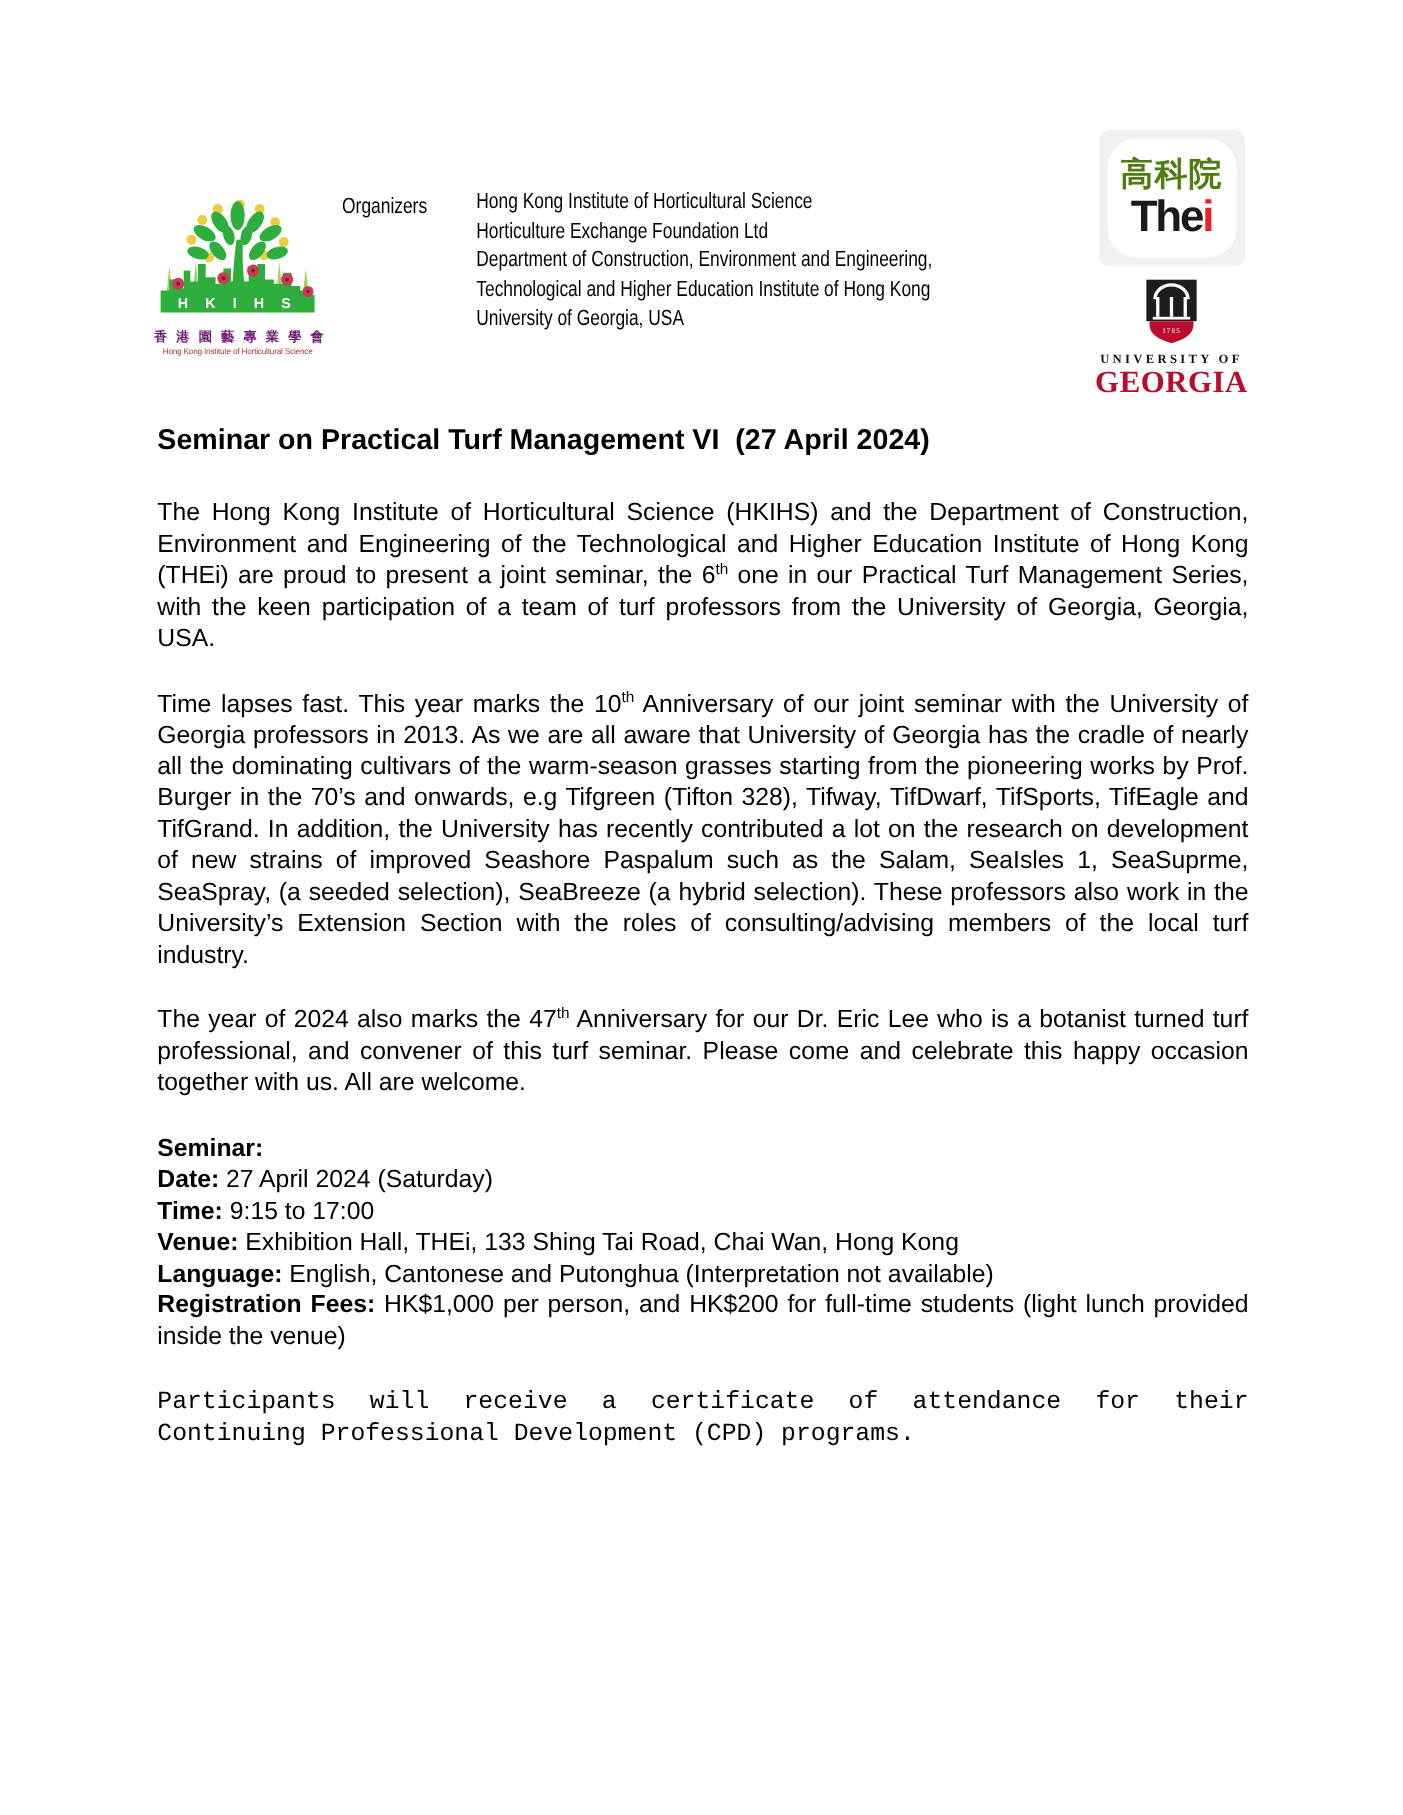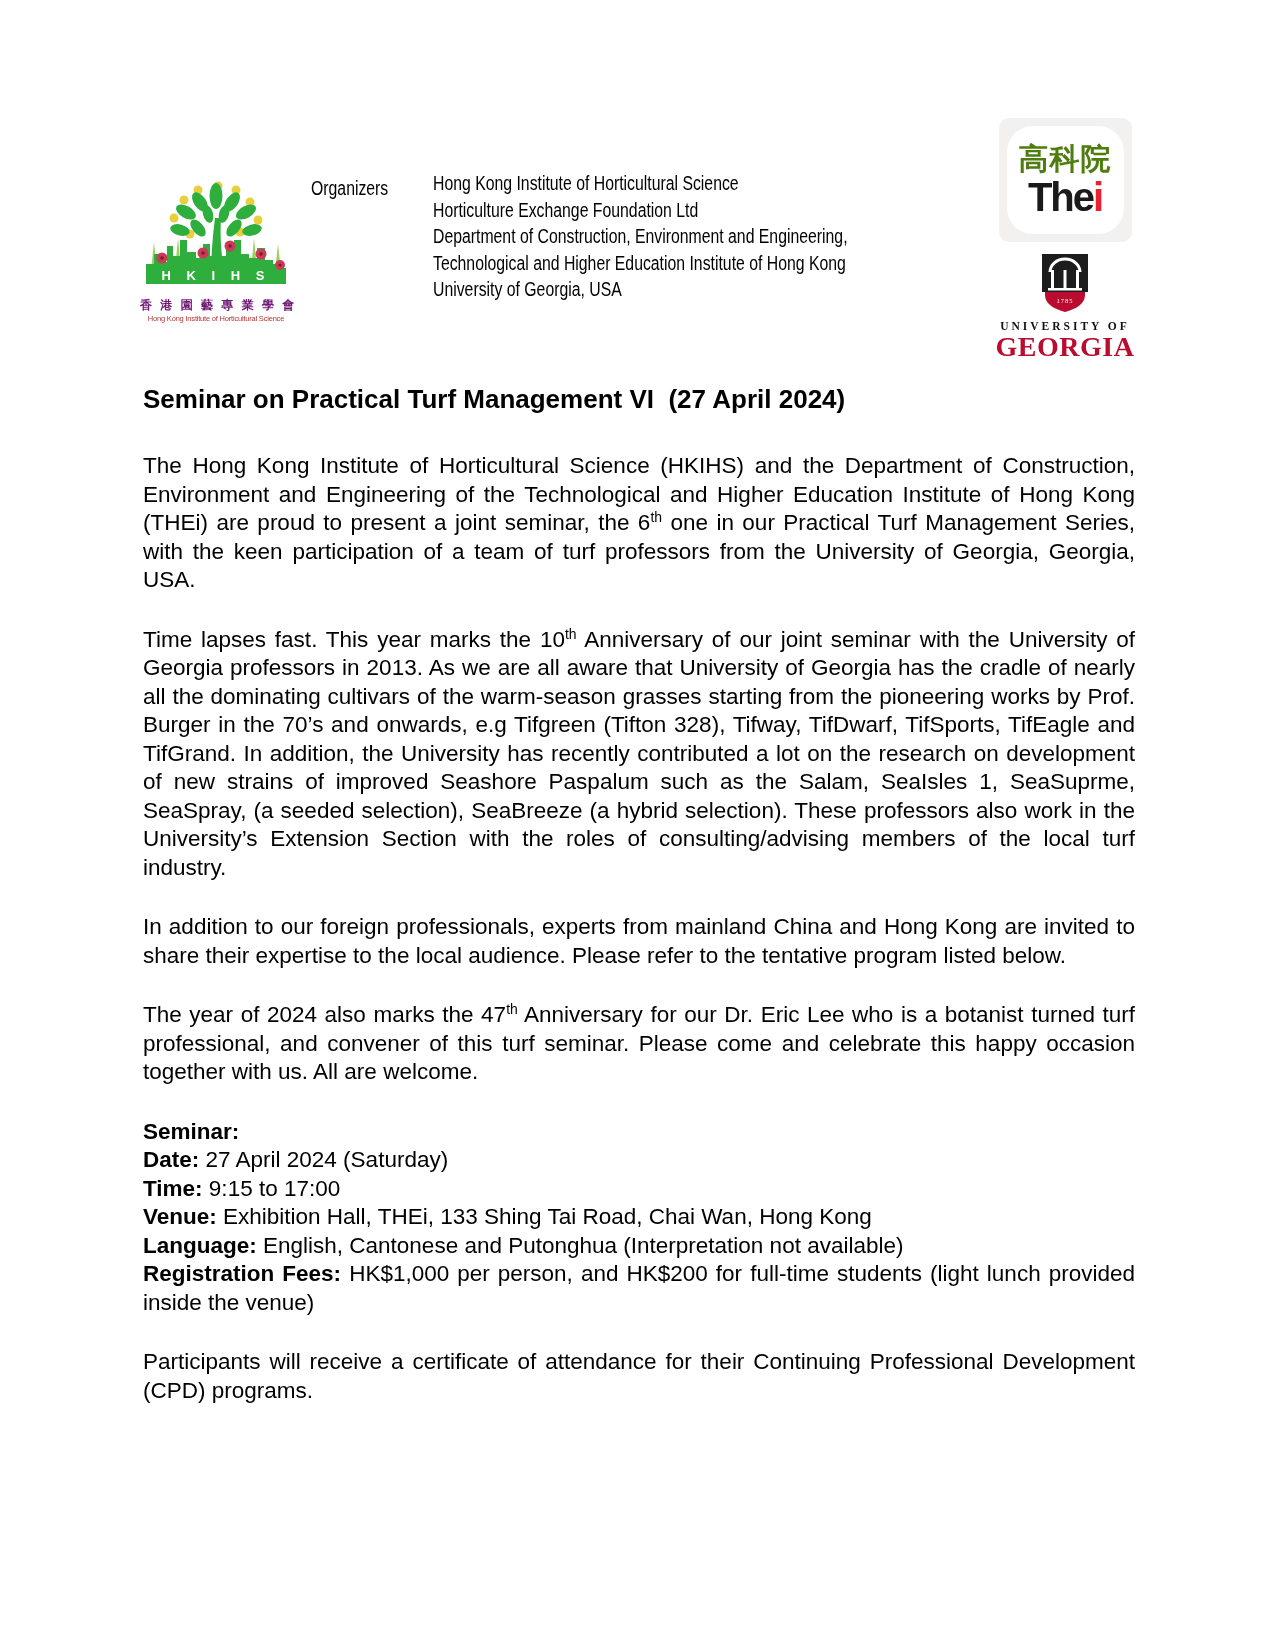--- a/index.html
+++ b/index.html
@@ -43,21 +43,21 @@
   .doc-title {
     font-size:26px; font-weight:bold; line-height:30px;
     margin:0 0 38px 0; white-space:pre-wrap;
   }
   .para { font-size:22.5px; line-height:28.5px; text-align:justify; margin:0 0 31px 0; }
   .para sup { font-size:0.62em; line-height:0; }
   .details { font-size:22.5px; line-height:28.5px; margin:8px 0 31px 0; }
   .details .row b { font-weight:bold; }
   .details .u { }
   .details .row-justify { text-align:justify; }
-  .para:last-child { margin-bottom:0; }
+  .para:last-child { margin-bottom:0;font-family:Liberation Mono, monospace; }
 </style>
 </head>
 <body>
 
 <div class="page">
 
   <div class="hkihs-logo">
     <svg width="152" height="112" viewBox="0 0 152 112">
 
       <g fill="#e9cf3e">
@@ -159,21 +159,20 @@
     </div>
   </div>
 
   <div class="content">
     <h1 class="doc-title">Seminar on Practical Turf Management VI  (27 April 2024)</h1>
 
     <p class="para"><span>The Hong Kong Institute of Horticultural Science (HKIHS) and the Department of Construction, Environment and Engineering of the Technological and Higher Education Institute of Hong Kong (THEi) are proud to present a joint seminar, the 6</span><sup>th</sup><span> one in our Practical Turf Management Series, with the keen participation of a team of turf professors from the University of Georgia, Georgia, USA.</span></p>
 
     <p class="para"><span>Time lapses fast. This year marks the 10</span><sup>th</sup><span> Anniversary of our joint seminar with the University of Georgia professors in 2013. As we are all aware that University of Georgia has the cradle of nearly all the dominating cultivars of the warm-season grasses starting from the pioneering works by Prof. Burger in the 70’s and onwards, e.g Tifgreen (Tifton 328), Tifway, TifDwarf, TifSports, TifEagle and TifGrand. In addition, the University has recently contributed a lot on the research on development of new strains of improved Seashore Paspalum such as the Salam, SeaIsles 1, SeaSuprme, SeaSpray, (a seeded selection), SeaBreeze (a hybrid selection). These professors also work in the University’s Extension Section with the roles of consulting/advising members of the local turf industry.</span></p>
 
-    <p class="para">In addition to our foreign professionals, experts from mainland China and Hong Kong are invited to share their expertise to the local audience. Please refer to the tentative program listed below.</p>
 
     <p class="para"><span>The year of 2024 also marks the 47</span><sup>th</sup><span> Anniversary for our Dr. Eric Lee who is a botanist turned turf professional, and convener of this turf seminar. Please come and celebrate this happy occasion together with us. All are welcome.</span></p>
 
     <div class="details">
       <div class="row"><b class="u">Seminar</b><b>:</b></div>
       <div class="row"><b>Date:</b><span> 27 April 2024 (Saturday)</span></div>
       <div class="row"><b>Time:</b><span> 9:15 to 17:00</span></div>
       <div class="row"><b>Venue:</b><span> Exhibition Hall, THEi, 133 Shing Tai Road, Chai Wan, Hong Kong</span></div>
       <div class="row"><b>Language:</b><span> English, Cantonese and Putonghua (Interpretation not available)</span></div>
       <div class="row row-justify"><b>Registration Fees:</b><span> HK$1,000 per person, and HK$200 for full-time students (light lunch provided inside the venue)</span></div>

